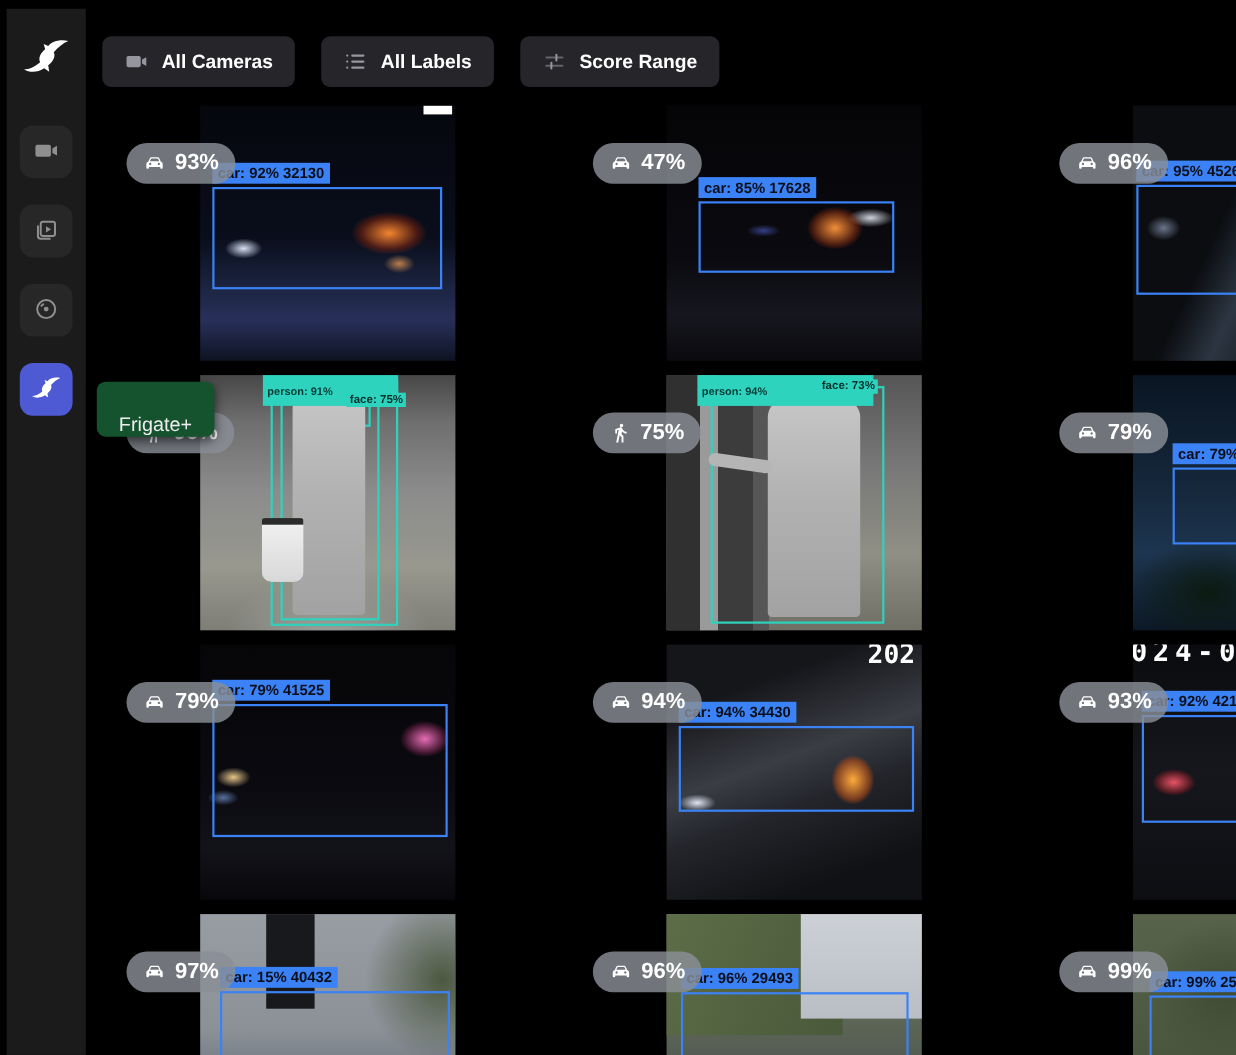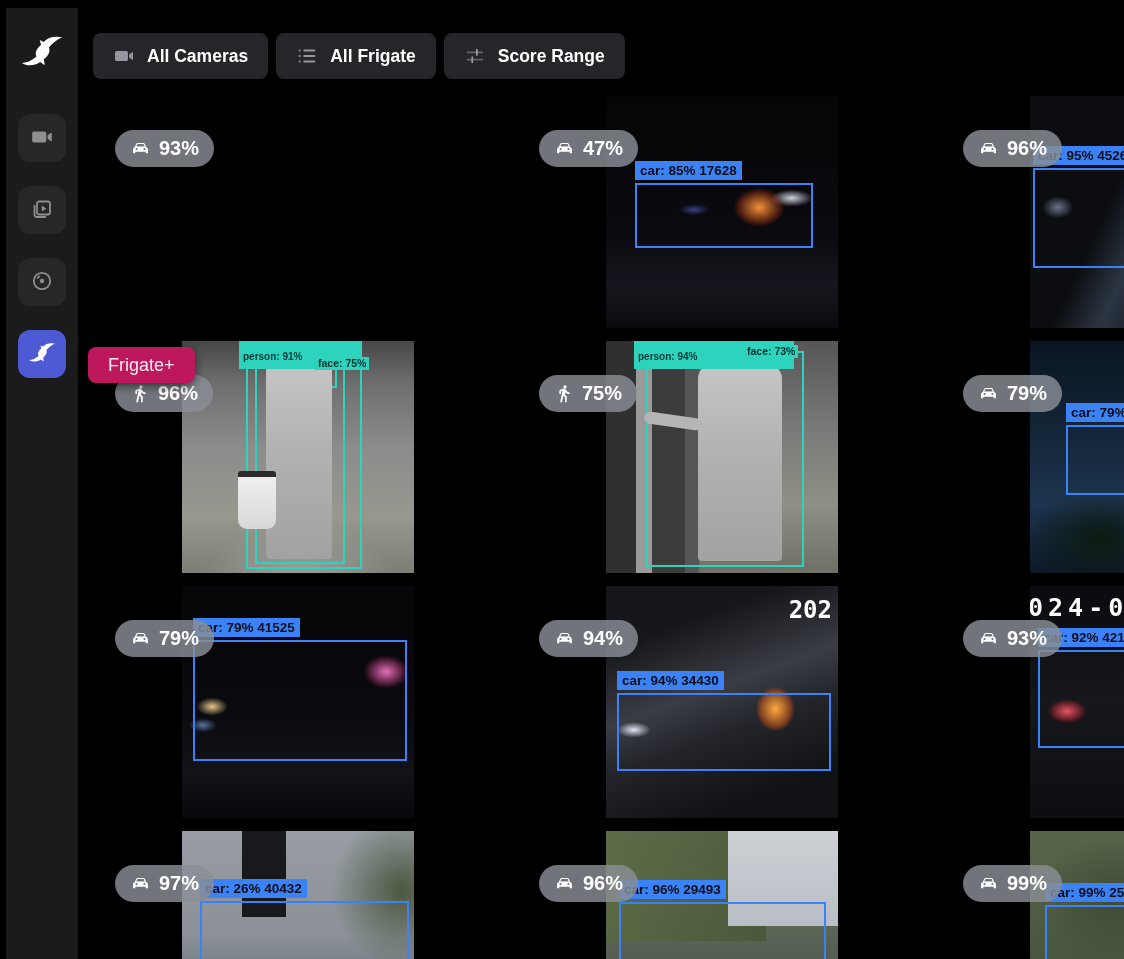--- a/index.html
+++ b/index.html
@@ -9,25 +9,25 @@
   
   .sidebar{position:absolute;left:6px;top:8px;bottom:0;width:72px;background:#1b1b1b;
     display:flex;flex-direction:column;align-items:center;z-index:10;}
   .logo{margin-top:22px;width:44px;height:44px;color:#fff;display:flex;align-items:center;justify-content:center;}
   .nav{margin-top:40px;display:flex;flex-direction:column;gap:24px;}
   .navbtn{width:48px;height:48px;border-radius:12px;background:#272727;border:none;cursor:pointer;
     display:flex;align-items:center;justify-content:center;color:#8f8f8f;padding:0;}
   .navbtn.active{background:#4e5ad4;color:#fff;}
 
   
-  .tooltip{position:absolute;left:88px;top:347px;height:36px;padding:0 20px;display:flex;align-items:center;
-    background:#be185d;border-radius:8px;color:#ededf0;font-size:18px;z-index:30;box-shadow:0 3px 10px rgba(0,0,0,.6);}
-
-  
-  .filterbar{position:absolute;left:93px;top:33px;display:flex;gap:8px;z-index:5;}
+  .tooltip{position:absolute;left:88px;top:347px;height:50px;padding:0 20px;display:flex;align-items:flex-end;
+    background:#14532d;border-radius:8px;color:#ededf0;font-size:18px;z-index:30;box-shadow:0 3px 10px rgba(0,0,0,.6);}
+
+  
+  .filterbar{position:absolute;left:93px;top:33px;display:flex;gap:24px;z-index:5;}
   .fbtn{height:46px;padding:0 20px;border-radius:8px;background:#26262a;border:none;cursor:pointer;
     display:inline-flex;align-items:center;gap:12px;color:#fff;font-weight:700;font-size:17.5px;
     font-family:"Liberation Sans",sans-serif;}
   .fbtn .ficon{color:#96969e;display:flex;}
 
   
   .grid{position:absolute;left:97px;top:96px;display:grid;grid-template-columns:repeat(3,424px);
     grid-auto-rows:245px;}
   .cell{position:relative;width:424px;height:245px;cursor:pointer;}
   .thumb{position:relative;margin-left:85px;width:232px;height:232px;overflow:hidden;background:#0a0a0d;
@@ -39,39 +39,39 @@
   
   .bbox{position:absolute;border:2px solid #3b82f6;}
   .bbox.teal{border-color:#2ed3be;}
   .bbox-label{position:absolute;left:-2px;bottom:calc(100% + 5px);background:#3b82f6;color:#0c0f1a;
     font-weight:700;font-size:13.5px;line-height:19px;padding:0 5px;white-space:nowrap;}
   .facebox{position:absolute;border:2px solid #2ed3be;}
   .face-label{position:absolute;background:#2ed3be;color:#072f2b;font-size:10.5px;font-weight:700;
     padding:0 3px;line-height:13px;white-space:nowrap;z-index:3;}
   .strip{position:absolute;height:12px;background:#2ed3be;color:#063b36;font-size:10px;font-weight:700;
     line-height:15px;padding:8px 4px;overflow:hidden;white-space:nowrap;z-index:3;}
-  .ts-text{position:absolute;color:#fff;font-family:"DejaVu Sans Mono",monospace;font-weight:700;z-index:4;margin-top:15px;}
+  .ts-text{position:absolute;color:#fff;font-family:"DejaVu Sans Mono",monospace;font-weight:700;z-index:4;}
   .ts-bar{position:absolute;background:#fff;z-index:4;}
 
   
   #b1{left:11px;top:74px;width:205px;height:89px;}
   #b2{left:29px;top:87px;width:174px;height:61px;text-align:right;}
   #b3{left:3px;top:72px;width:215px;height:96px;}
   #b4o{left:64px;top:5px;width:112px;height:219px;}
   #b4{left:73px;top:13px;width:86px;height:206px;}
   #f4{left:129px;top:24px;width:22px;height:19px;}
   #f4l{left:133px;top:16px;}
   #s4{left:57px;top:0;width:115px;}
   #b5{left:40px;top:10px;width:154px;height:212px;}
   #f5{left:114px;top:19px;width:19px;height:23px;}
   #f5l{left:138px;top:4px;}
   #s5{left:28px;top:0;width:152px;}
   #b6{left:36px;top:84px;width:200px;height:66px;}
   #b7{left:11px;top:54px;width:210px;height:117px;}
-  #b8{left:11px;top:74px;width:210px;height:74px;margin-top:33px;}
+  #b8{left:11px;top:74px;width:210px;height:74px;}
   #b9{left:8px;top:64px;width:215px;height:94px;}
   #b10{left:18px;top:70px;width:205px;height:170px;}
   #b11{left:13px;top:71px;width:203px;height:170px;}
   #b12{left:15px;top:74px;width:210px;height:165px;}
   #tsf1{right:3px;top:0;width:26px;height:8px;}
   #tsf8{right:6px;top:-5px;font-size:24px;}
   #tsf9{left:-2px;top:-8px;font-size:25px;letter-spacing:5px;}
 
   
   .t1{background:
@@ -202,36 +202,42 @@
           </svg>
       </span>
       <span>All Cameras</span>
     </button>
     <button class="fbtn">
       <span class="ficon">
         <svg width="22" height="22" viewBox="0 0 24 24" fill="none" stroke="currentColor" stroke-width="2.2" stroke-linecap="round">
             <path d="M4 6h.01M4 12h.01M4 18h.01M9 6h11M9 12h11M9 18h11"></path>
           </svg>
       </span>
-      <span>All Frigate</span>
+      <span>All Labels</span>
     </button>
     <button class="fbtn">
       <span class="ficon">
         <svg width="22" height="22" viewBox="0 0 24 24" fill="none" stroke="currentColor" stroke-width="2" stroke-linecap="round">
             <path d="M4 8h16M4 16h16" opacity=".55"></path>
             <path d="M14 5.2v5.6M9 13.2v5.6"></path>
           </svg>
       </span>
       <span>Score Range</span>
     </button>
   </div>
 
   <div class="grid">
 
     <div class="cell">
+      <div class="thumb t1">
+        <div class="bbox" id="b1">
+          <span class="bbox-label">car: 92% 32130</span>
+        </div>
+        <div class="ts-bar" id="tsf1"></div>
+      </div>
       <div class="badge">
         <span class="bicon">
             <svg width="21" height="21" viewBox="0 0 24 24" fill="currentColor">
               <path d="M5.6 10.2 7 6.9C7.3 6.1 8.1 5.6 9 5.6h6c.9 0 1.7.5 2 1.3l1.4 3.3c1.2.4 2.1 1.5 2.1 2.9v3.4c0 .6-.4 1-1 1h-.6c-.6 0-1-.4-1-1v-.7H6.1v.7c0 .6-.4 1-1 1h-.6c-.6 0-1-.4-1-1v-3.4c0-1.4.9-2.5 2.1-2.9zm1.6-.4h9.6l-1-2.4c-.1-.3-.4-.5-.7-.5H8.9c-.3 0-.6.2-.7.5l-1 2.4zm.3 4.1a1.2 1.2 0 1 0 0-2.4 1.2 1.2 0 0 0 0 2.4zm9 0a1.2 1.2 0 1 0 0-2.4 1.2 1.2 0 0 0 0 2.4z"></path>
             </svg>
           </span>
         <span>93%</span>
       </div>
     </div>
 
@@ -367,21 +373,21 @@
               <path d="M5.6 10.2 7 6.9C7.3 6.1 8.1 5.6 9 5.6h6c.9 0 1.7.5 2 1.3l1.4 3.3c1.2.4 2.1 1.5 2.1 2.9v3.4c0 .6-.4 1-1 1h-.6c-.6 0-1-.4-1-1v-.7H6.1v.7c0 .6-.4 1-1 1h-.6c-.6 0-1-.4-1-1v-3.4c0-1.4.9-2.5 2.1-2.9zm1.6-.4h9.6l-1-2.4c-.1-.3-.4-.5-.7-.5H8.9c-.3 0-.6.2-.7.5l-1 2.4zm.3 4.1a1.2 1.2 0 1 0 0-2.4 1.2 1.2 0 0 0 0 2.4zm9 0a1.2 1.2 0 1 0 0-2.4 1.2 1.2 0 0 0 0 2.4z"></path>
             </svg>
           </span>
         <span>93%</span>
       </div>
     </div>
 
     <div class="cell">
       <div class="thumb t10">
         <div class="bbox" id="b10">
-          <span class="bbox-label">car: 26% 40432</span>
+          <span class="bbox-label">car: 15% 40432</span>
         </div>
       </div>
       <div class="badge">
         <span class="bicon">
             <svg width="21" height="21" viewBox="0 0 24 24" fill="currentColor">
               <path d="M5.6 10.2 7 6.9C7.3 6.1 8.1 5.6 9 5.6h6c.9 0 1.7.5 2 1.3l1.4 3.3c1.2.4 2.1 1.5 2.1 2.9v3.4c0 .6-.4 1-1 1h-.6c-.6 0-1-.4-1-1v-.7H6.1v.7c0 .6-.4 1-1 1h-.6c-.6 0-1-.4-1-1v-3.4c0-1.4.9-2.5 2.1-2.9zm1.6-.4h9.6l-1-2.4c-.1-.3-.4-.5-.7-.5H8.9c-.3 0-.6.2-.7.5l-1 2.4zm.3 4.1a1.2 1.2 0 1 0 0-2.4 1.2 1.2 0 0 0 0 2.4zm9 0a1.2 1.2 0 1 0 0-2.4 1.2 1.2 0 0 0 0 2.4z"></path>
             </svg>
           </span>
         <span>97%</span>
       </div>

